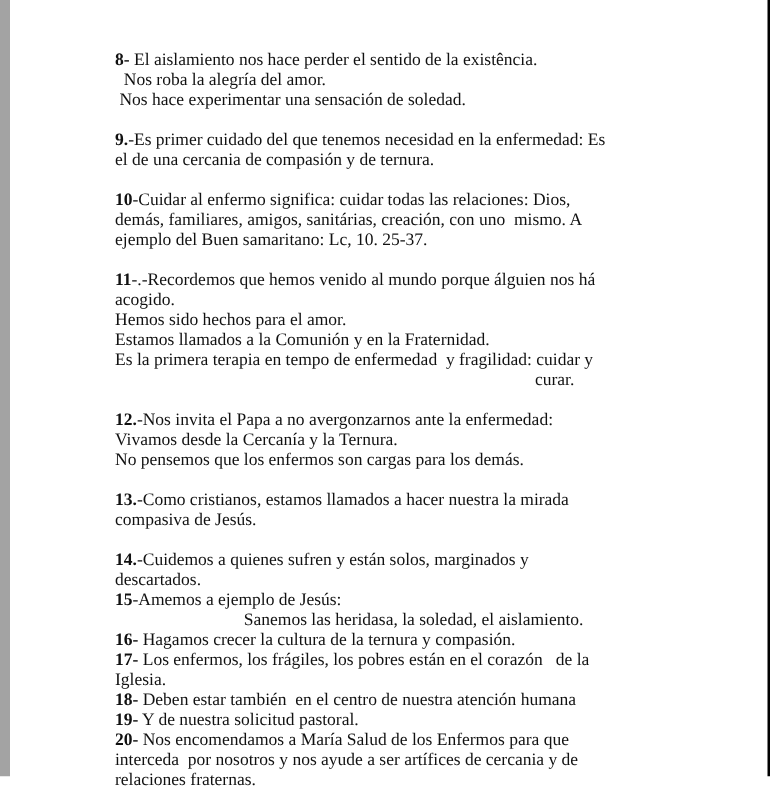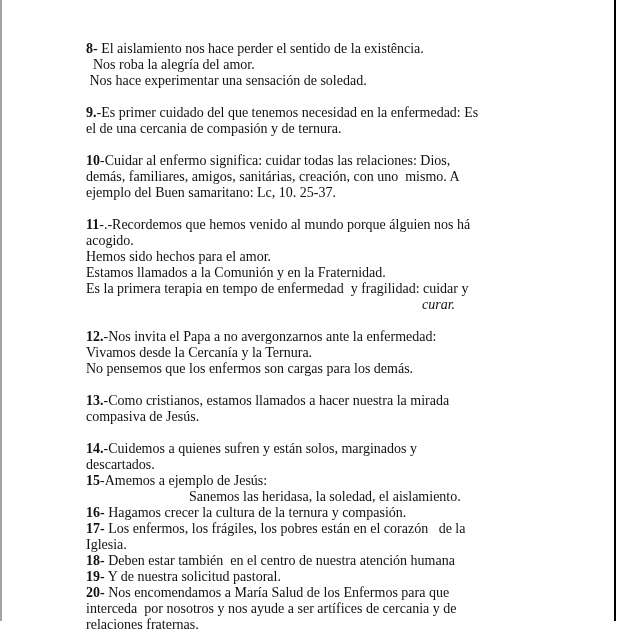--- a/index.html
+++ b/index.html
@@ -10,37 +10,37 @@
     background: #ffffff;
     font-family: "Liberation Serif", serif;
   }
   .page {
     position: absolute;
     top: 0;
     left: 0;
     width: 616px;
     height: 621px;
     background: #ffffff;
-    border-left: 2px solid #a3a3a3;
+    border-left: 8px solid #a3a3a3;
     border-right: 2px solid #000000;
     box-sizing: border-box;
   }
   .content {
     padding: 9px 0 0 84px;
     font-size: 14px;
     line-height: 16px;
     color: #111111;
     white-space: pre;
   }
   .block { margin-bottom: 16px; }
   .block:last-of-type { margin-bottom: 0; }
   .line { min-height: 16px; }
   .b { font-weight: bold; }
   .indent-mid { padding-left: 103px; }
-  .indent-far { padding-left: 336px; font-style: italic; }
+  .indent-far { padding-left: 336px; }
 </style>
 </head>
 <body>
 
 <div class="page">
   <div class="content">
     <div id="text-blocks"><div class="block"><div class="line"><span class="b">8-</span> El aislamiento nos hace perder el sentido de la existência.</div><div class="line">  Nos roba la alegría del amor.</div><div class="line"> Nos hace experimentar una sensación de soledad.</div></div><div class="block"><div class="line"><span class="b">9.</span>-Es primer cuidado del que tenemos necesidad en la enfermedad: Es</div><div class="line">el de una cercania de compasión y de ternura.</div></div><div class="block"><div class="line"><span class="b">10</span>-Cuidar al enfermo significa: cuidar todas las relaciones: Dios,</div><div class="line">demás, familiares, amigos, sanitárias, creación, con uno  mismo. A</div><div class="line">ejemplo del Buen samaritano: Lc, 10. 25-37.</div></div><div class="block"><div class="line"><span class="b">11</span>-.-Recordemos que hemos venido al mundo porque álguien nos há</div><div class="line">acogido.</div><div class="line">Hemos sido hechos para el amor.</div><div class="line">Estamos llamados a la Comunión y en la Fraternidad.</div><div class="line">Es la primera terapia en tempo de enfermedad  y fragilidad: cuidar y</div><div class="line indent-far">curar.</div></div><div class="block"><div class="line"><span class="b">12.</span>-Nos invita el Papa a no avergonzarnos ante la enfermedad:</div><div class="line">Vivamos desde la Cercanía y la Ternura.</div><div class="line">No pensemos que los enfermos son cargas para los demás.</div></div><div class="block"><div class="line"><span class="b">13.</span>-Como cristianos, estamos llamados a hacer nuestra la mirada</div><div class="line">compasiva de Jesús.</div></div><div class="block"><div class="line"><span class="b">14.</span>-Cuidemos a quienes sufren y están solos, marginados y</div><div class="line">descartados.</div><div class="line"><span class="b">15</span>-Amemos a ejemplo de Jesús:</div><div class="line indent-mid">Sanemos las heridasa, la soledad, el aislamiento.</div><div class="line"><span class="b">16-</span> Hagamos crecer la cultura de la ternura y compasión.</div><div class="line"><span class="b">17-</span> Los enfermos, los frágiles, los pobres están en el corazón   de la</div><div class="line">Iglesia.</div><div class="line"><span class="b">18-</span> Deben estar también  en el centro de nuestra atención humana</div><div class="line"><span class="b">19-</span> Y de nuestra solicitud pastoral.</div><div class="line"><span class="b">20-</span> Nos encomendamos a María Salud de los Enfermos para que</div><div class="line">interceda  por nosotros y nos ayude a ser artífices de cercania y de</div><div class="line">relaciones fraternas.</div></div></div>
     
   </div>
 </div>

